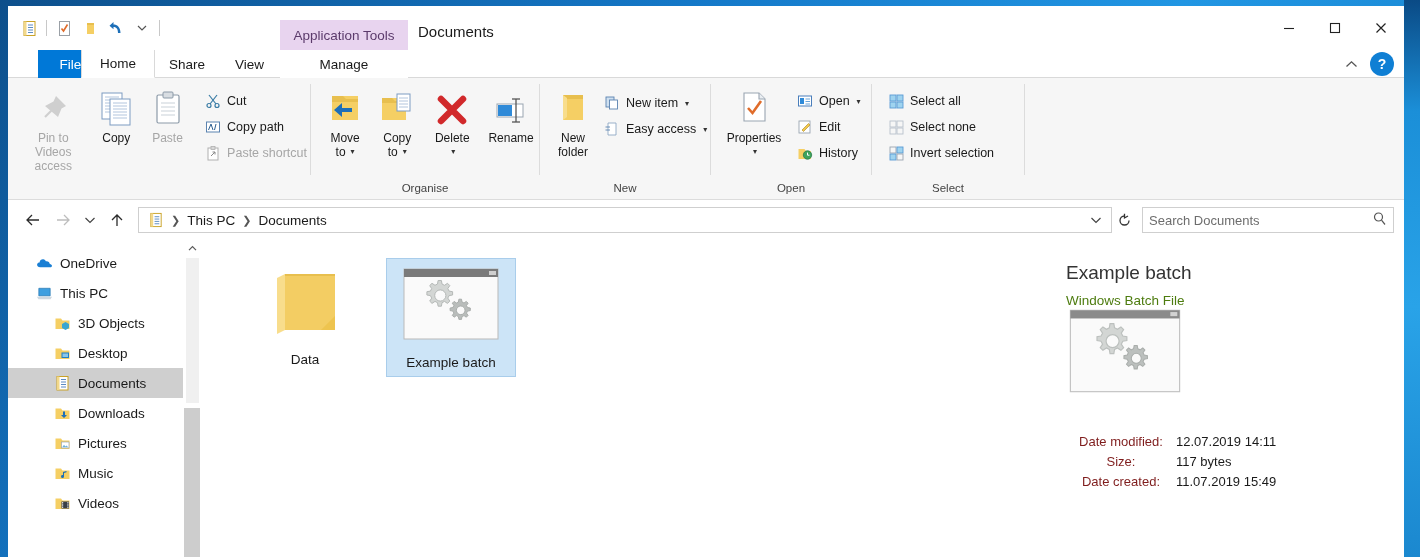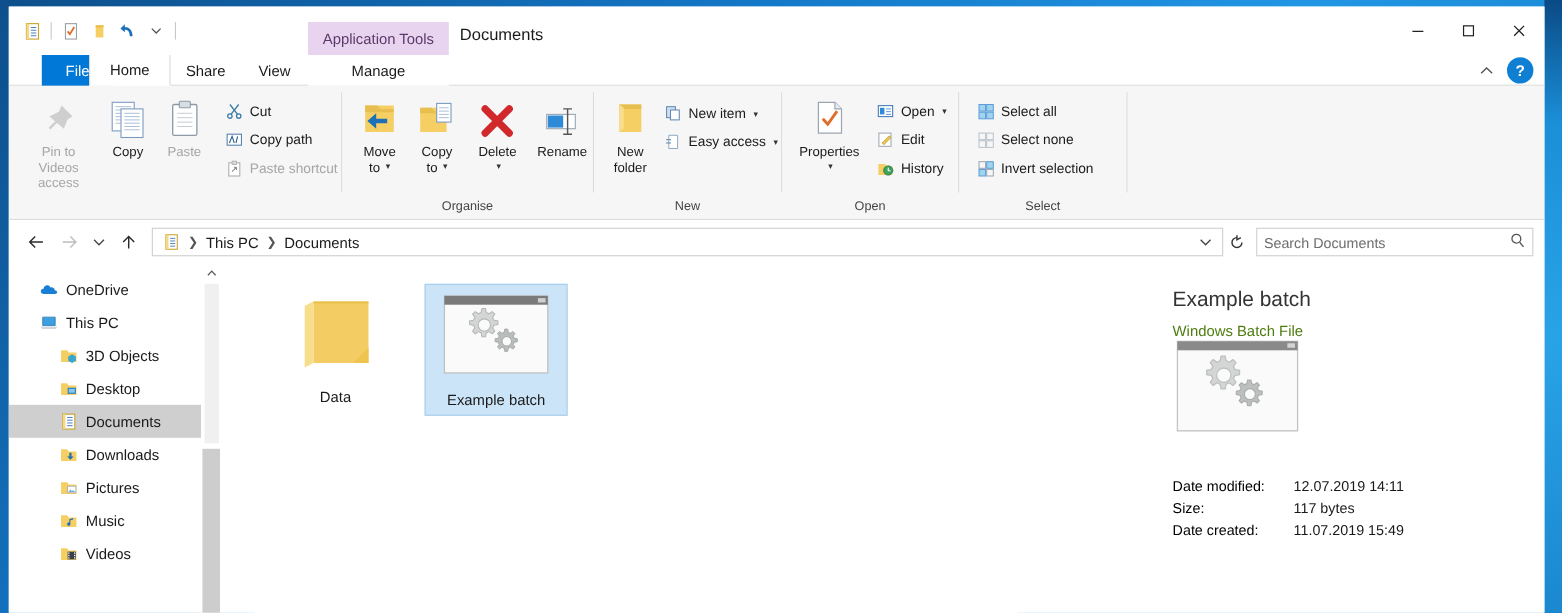--- a/index.html
+++ b/index.html
@@ -163,21 +163,21 @@
   .tile-label { font-size:13.5px; color:#1a1a1a; text-align:center; }
 
   .details {
     width:350px; flex:none; background:#fff; padding:22px 20px 0 12px;
   }
   .d-title { font-size:19px; color:#333; font-weight:400; margin-bottom:9px; }
   .d-sub { font-size:13.5px; color:#4d7c0f; }
   .d-preview { width:120px; height:88px; margin-bottom:38px; }
   .d-rows { display:flex; flex-direction:column; gap:5px; }
   .d-row { display:flex; font-size:13px; color:#333; }
-  .d-key { width:110px; color:#000000; }
+  .d-key { width:110px; color:#7f1d1d;text-align:center; }
   .d-val { color:#1a1a1a; }
 </style>
 </head>
 <body>
 
 <div class="desktop"></div>
 
 <div class="window">
 
   <div class="titlebar">

